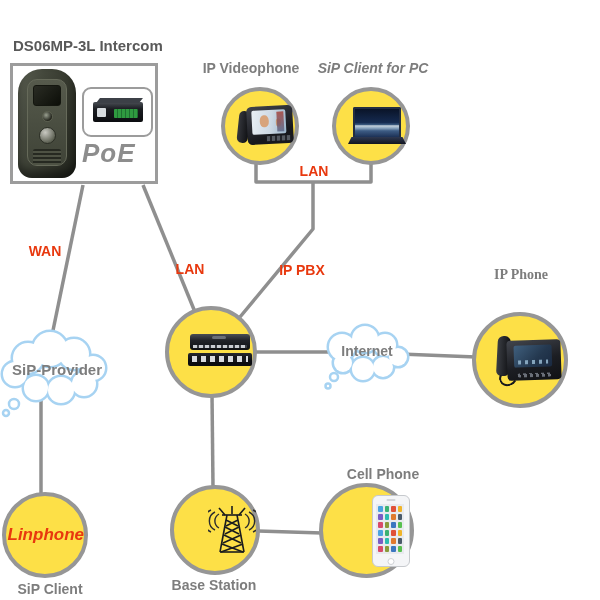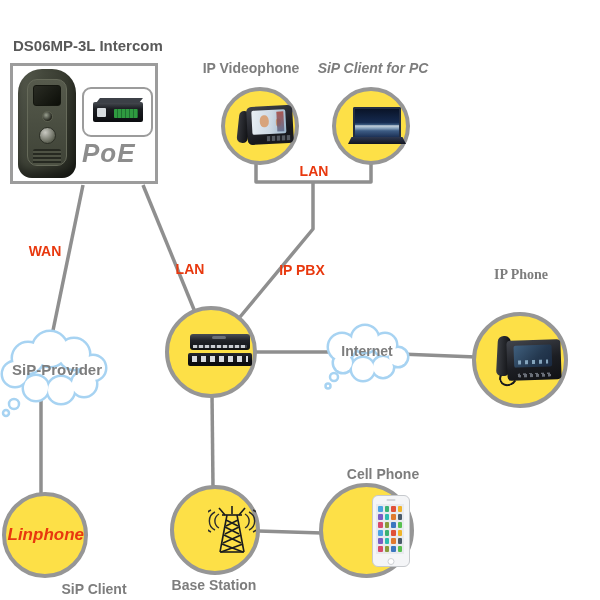--- a/index.html
+++ b/index.html
@@ -122,21 +122,21 @@
   .app:nth-child(12n+11){background:#3a76c0}.app:nth-child(12n+12){background:#58c050}
   .ph-home{position:absolute;left:50%;bottom:1px;transform:translateX(-50%);width:7px;height:7px;
        border:1px solid #cfd2d6;border-radius:50%;background:#fff;box-sizing:border-box;}
 
   
   .lbl-videophone{left:251px;top:60px;}
   .lbl-laptop{left:373px;top:60px;font-style:italic;}
   .lbl-ipphone{left:521px;top:267px;font-family:Liberation Serif, serif;}
   .lbl-internet{left:367px;top:343px;font-size:14px;}
   .lbl-sipprov{left:57px;top:361px;font-size:15px;}
-  .lbl-sipclient{left:50px;top:581px;margin-left:44px;}
+  .lbl-sipclient{left:50px;top:581px;}
   .lbl-basestation{left:214px;top:577px;}
   .lbl-cell{left:383px;top:466px;}
   .el-wan{left:45px;top:243px;}
   .el-lan-mid{left:190px;top:261px;}
   .el-lan-top{left:314px;top:163px;}
   .el-ippbx{left:302px;top:262px;text-align:center;}
 </style>
 </head>
 <body>
 

